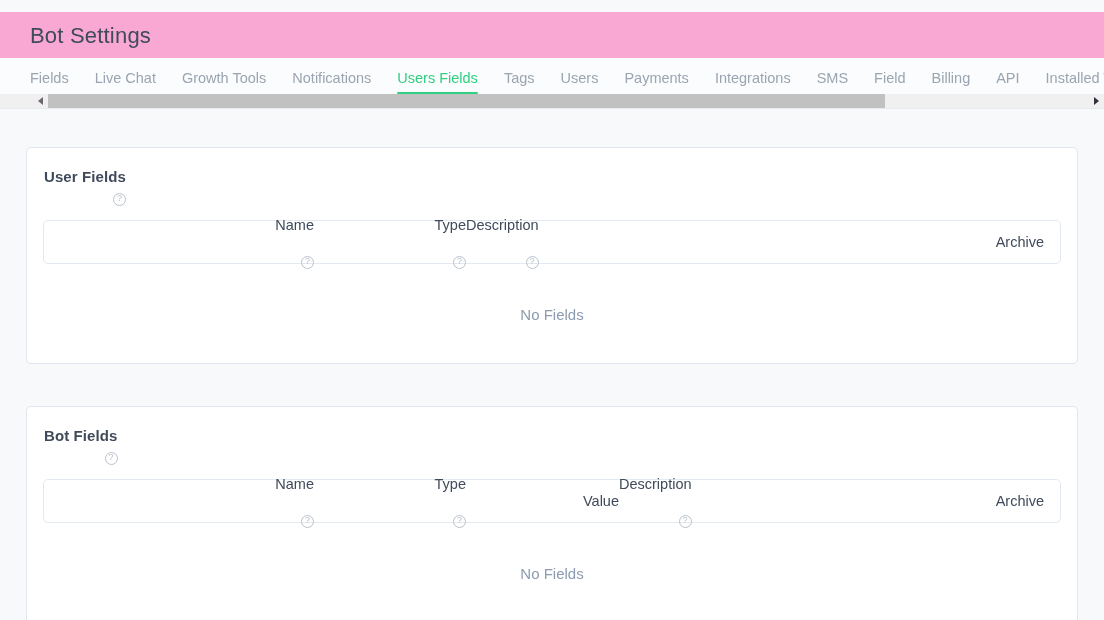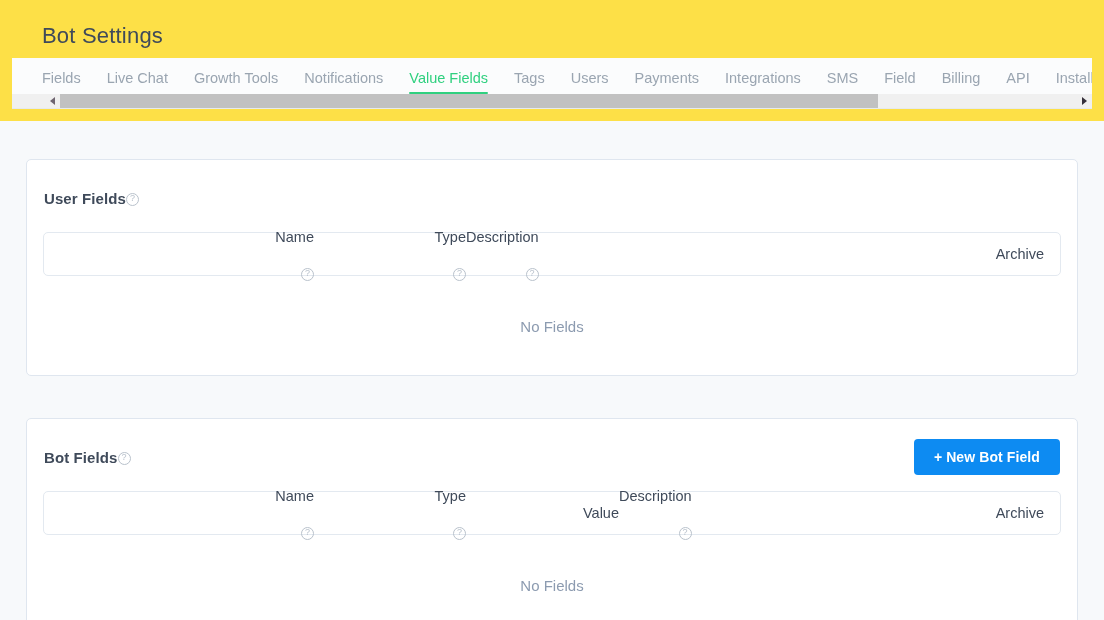--- a/index.html
+++ b/index.html
@@ -10,23 +10,24 @@
     overflow: hidden;
     background: #f7f9fb;
     font-family: "Liberation Sans", sans-serif;
     -webkit-font-smoothing: antialiased;
   }
 
   .page { position: relative; width: 1104px; height: 620px; background: #f7f9fb; }
 
   
   .topbar {
-    background: #fde047;
-    padding: 12px;
-    position: relative;
+    background: #f9a8d4;
+    padding: 0;
+    position: relative;
+    margin-top: 12px;
   }
   .page-title {
     font-size: 22px;
     color: #3f4a5a;
     font-weight: 400;
     padding: 12px 0 10px 30px;
     letter-spacing: .2px;
     line-height: 1.1;
   }
 
@@ -116,22 +117,24 @@
     align-items: center;
     justify-content: space-between;
     padding: 0 1px 0 1px;
     min-height: 40px;
   }
   .card-title {
     font-size: 15px;
     color: #3f4a5a;
     font-weight: 700;
     display: flex;
-    align-items: center;
+    align-items: flex-end;
+    gap: 7px;
     letter-spacing: .1px;
+    flex-direction: column;
   }
 
   .help {
     display: inline-flex;
     align-items: center;
     justify-content: center;
     width: 13px; height: 13px;
     border: 1px solid #b9c2cc;
     border-radius: 50%;
     font-size: 9px;
@@ -197,21 +200,21 @@
 
   <div class="topbar">
     <div class="page-title">Bot Settings</div>
 
     <div class="tabstrip-wrap">
       <div class="tabstrip">
         <div class="tab">Fields</div>
         <div class="tab">Live Chat</div>
         <div class="tab">Growth Tools</div>
         <div class="tab">Notifications</div>
-        <div class="tab active">Value Fields</div>
+        <div class="tab active">Users Fields</div>
         <div class="tab">Tags</div>
         <div class="tab">Users</div>
         <div class="tab">Payments</div>
         <div class="tab">Integrations</div>
         <div class="tab">SMS</div>
         <div class="tab">Field</div>
         <div class="tab">Billing</div>
         <div class="tab">API</div>
         <div class="tab">Installed Temp</div>
       </div>
@@ -271,21 +274,20 @@
     </div>
 
     <div class="card bot">
       <div class="card-head">
         <div class="card-title">
           <span>Bot Fields</span>
           <span class="help">
               <span>?</span>
             </span>
         </div>
-        <button class="btn-primary">+ New Bot Field</button>
       </div>
 
       <div class="table-wrap">
         <div class="thead">
           <div class="th" style="width:254px">
             <span>Name</span>
             <span class="help">
                 <span>?</span>
               </span>
           </div>

